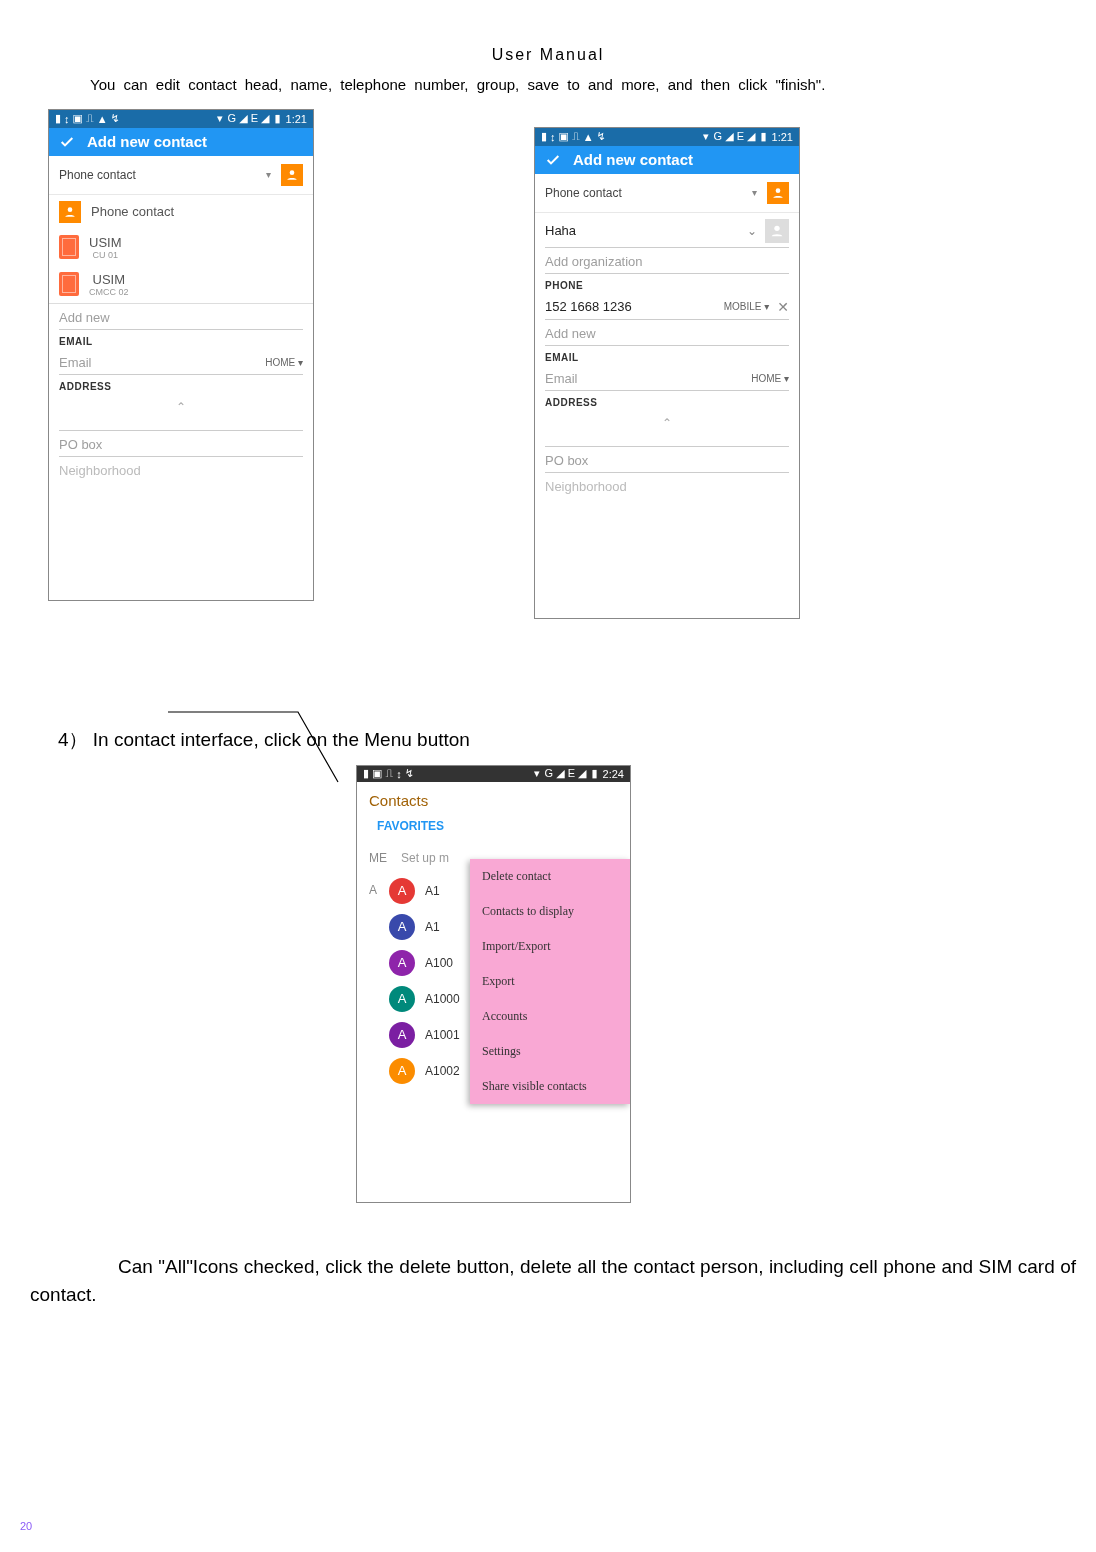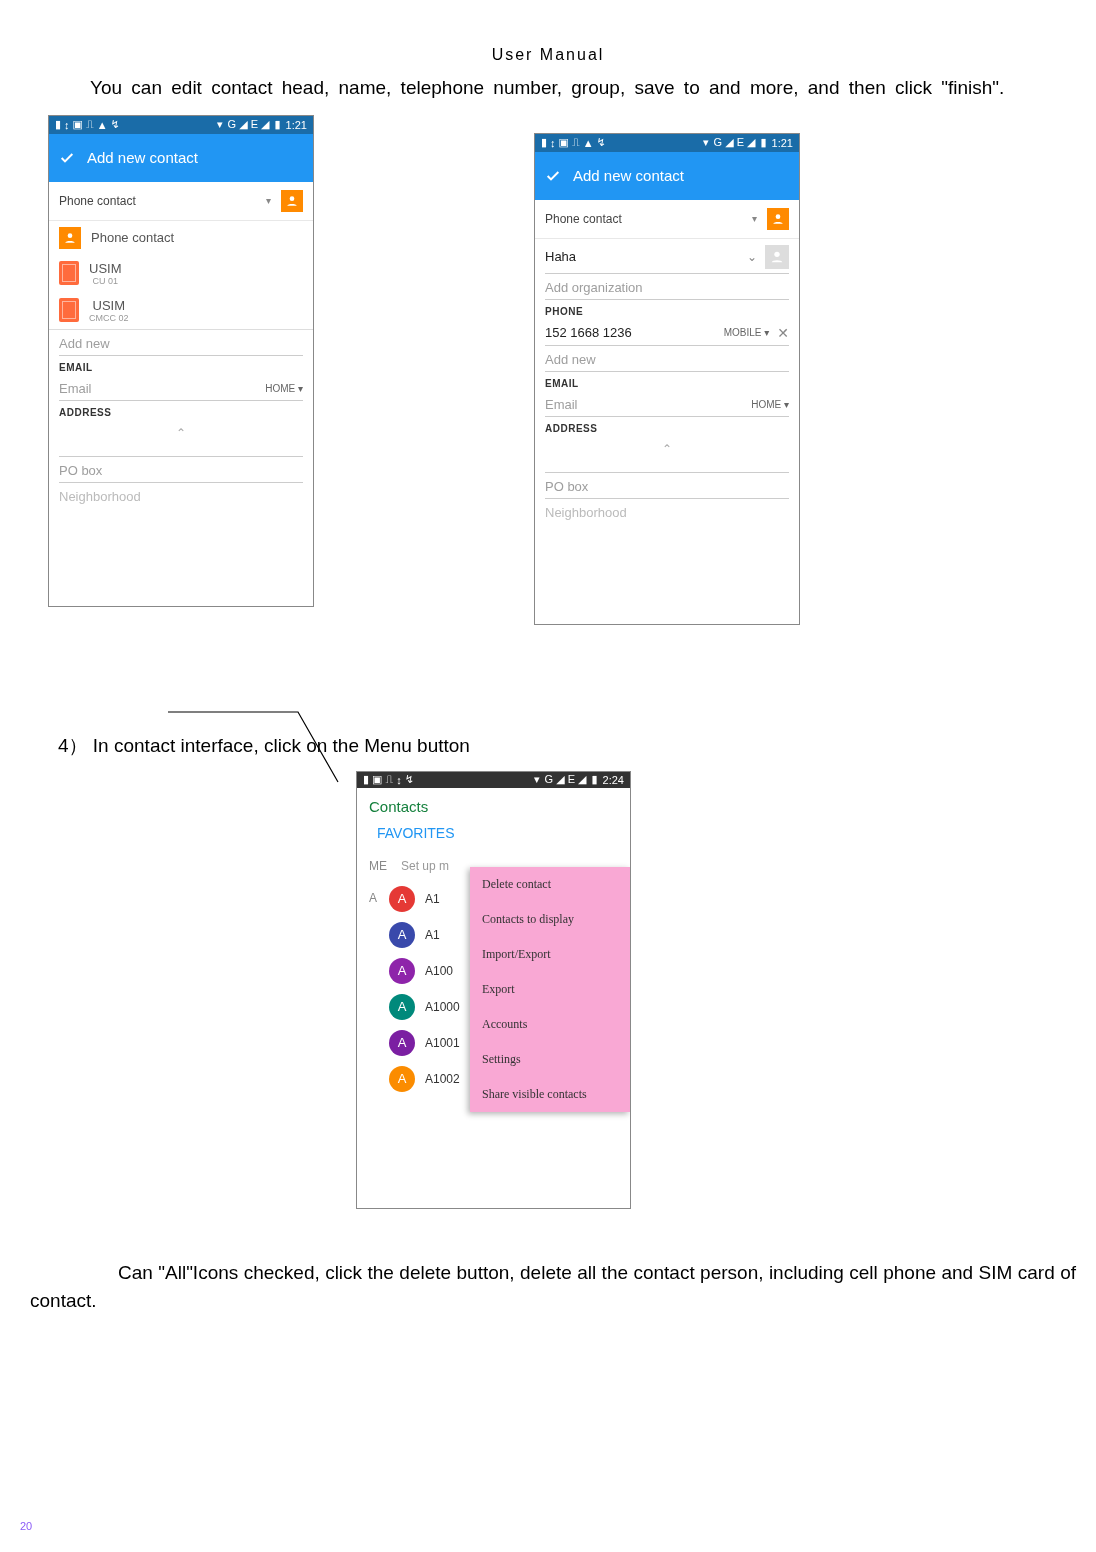--- a/index.html
+++ b/index.html
@@ -12,21 +12,21 @@
     position: relative;
   }
   .page-header {
     text-align: center;
     font-size: 16px;
     padding: 6px 0;
     letter-spacing: 2px;
     margin-top: 40px;
   }
   .intro-text {
-    font-size: 19px;
+    font-size: 15px;
     padding: 4px 40px 8px 90px;
     line-height: 1.5;
     word-spacing: 4px;
   }
   .screens-row {
     display: flex;
     gap: 220px;
     padding: 4px 0 0 48px;
   }
   .phone {
@@ -45,26 +45,26 @@
     align-items: center;
     justify-content: space-between;
     padding: 0 6px;
     font-size: 11px;
   }
   .status-left { display: flex; gap: 3px; align-items: center; }
   .status-right { display: flex; gap: 5px; align-items: center; }
   .app-bar {
     background: #2196f3;
     color: #fff;
-    height: 48px;
+    height: 28px;
     display: flex;
     align-items: center;
     padding: 0 10px;
     font-size: 15px;
-    font-weight: 400;
+    font-weight: 700;
     gap: 12px;
   }
   .check-ic {
     width: 16px; height: 16px; display: inline-block;
   }
   .row {
     display: flex;
     align-items: center;
     padding: 8px 10px;
     border-bottom: 1px solid #e8e8e8;
@@ -135,25 +135,25 @@
   }
   .phone3 {
     width: 275px;
     border: 1px solid #888;
     font-size: 12px;
     position: relative;
     overflow: hidden;
   }
   .phone3 .status-bar { background: #333; height: 16px; }
   .contacts-header {
-    background: #fff; color: #15803d; font-size: 15px; font-weight: 500;
+    background: #fff; color: #a16207; font-size: 15px; font-weight: 500;
     padding: 10px 12px 6px;
   }
   .tabs {
-    display: flex; font-size: 14px; font-weight: normal; color: #2196f3;
+    display: flex; font-size: 12px; font-weight: bold; color: #2196f3;
     padding: 0 12px 6px;
     align-items: center;
   }
   .tabs .tab { padding: 4px 8px; }
   .list-area { position: relative; }
   .me-row {
     display: flex; align-items: center; gap: 12px; padding: 8px 12px;
     color: #999; font-size: 12px;
   }
   .me-row .label-me { color: #888; width: 20px; font-size: 12px; }

